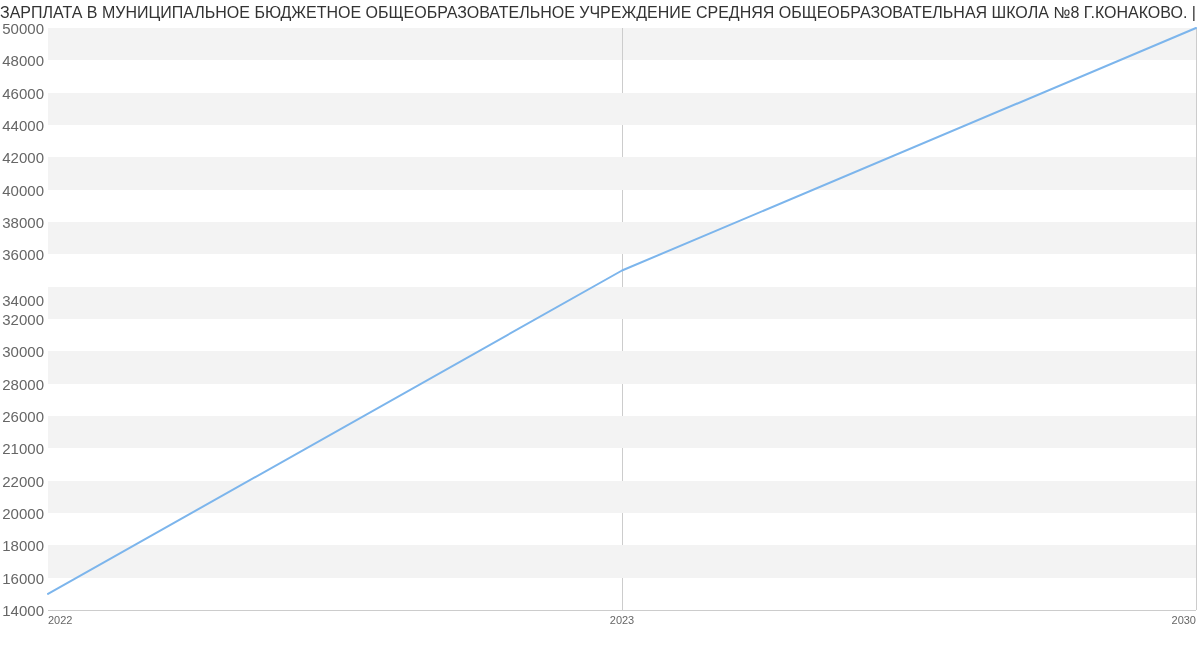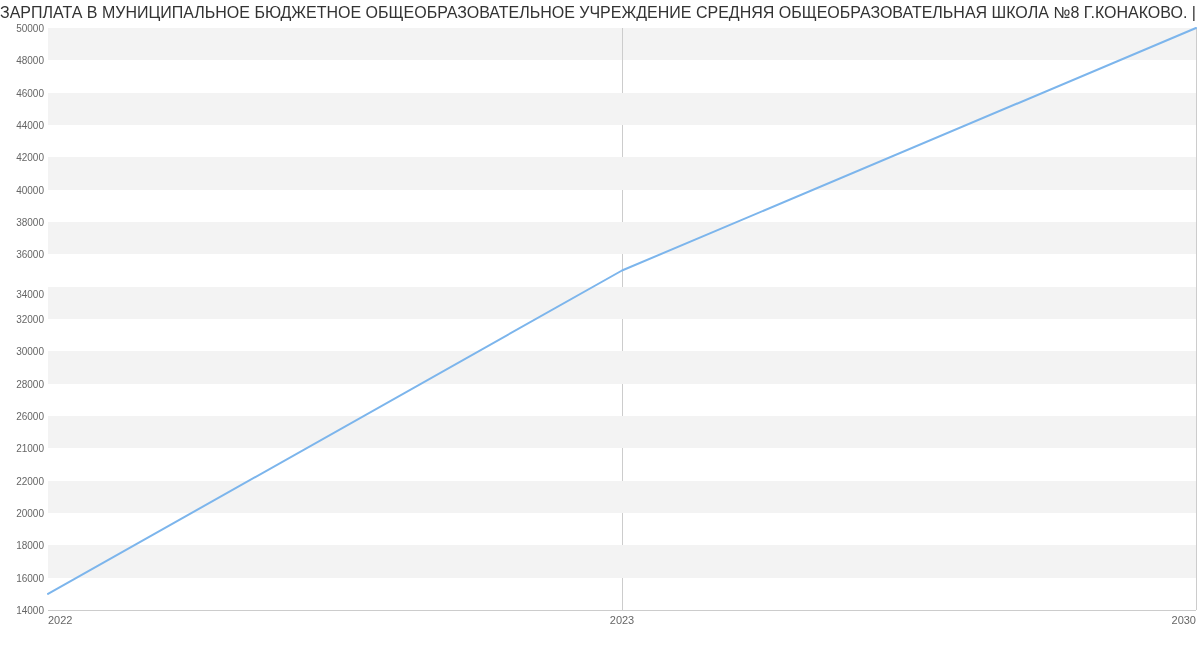--- a/index.html
+++ b/index.html
@@ -37,21 +37,21 @@
   }
   .grid-band {
     position: absolute;
     left: 0;
     width: 100%;
     background: #f3f3f3;
   }
   .y-tick-label {
     position: absolute;
     right: 1156px;
-    font-size: 10px;
+    font-size: 15px;
     color: #666666;
     transform: translateY(-50%);
     white-space: nowrap;
   }
   .x-tick-line {
     position: absolute;
     width: 1px;
     background: #cccccc;
     top: 0;
     height: 100%;
@@ -107,21 +107,21 @@
       <div class="y-tick-label" style="top: 610px;">14000</div>
       <div class="y-tick-label" style="top: 577.667px;">16000</div>
       <div class="y-tick-label" style="top: 545.333px;">18000</div>
       <div class="y-tick-label" style="top: 513px;">20000</div>
       <div class="y-tick-label" style="top: 480.667px;">22000</div>
       <div class="y-tick-label" style="top: 448.333px;">21000</div>
       <div class="y-tick-label" style="top: 416px;">26000</div>
       <div class="y-tick-label" style="top: 383.667px;">28000</div>
       <div class="y-tick-label" style="top: 351.333px;">30000</div>
       <div class="y-tick-label" style="top: 319px;">32000</div>
-      <div class="y-tick-label" style="top: 294px;">34000</div>
+      <div class="y-tick-label" style="top: 300px;">34000</div>
       <div class="y-tick-label" style="top: 254.333px;">36000</div>
       <div class="y-tick-label" style="top: 222px;">38000</div>
       <div class="y-tick-label" style="top: 189.667px;">40000</div>
       <div class="y-tick-label" style="top: 157.333px;">42000</div>
       <div class="y-tick-label" style="top: 125px;">44000</div>
       <div class="y-tick-label" style="top: 92.6667px;">46000</div>
       <div class="y-tick-label" style="top: 60.3333px;">48000</div>
       <div class="y-tick-label" style="top: 28px;">50000</div>
     </div>
   <div id="x-axis-labels">

